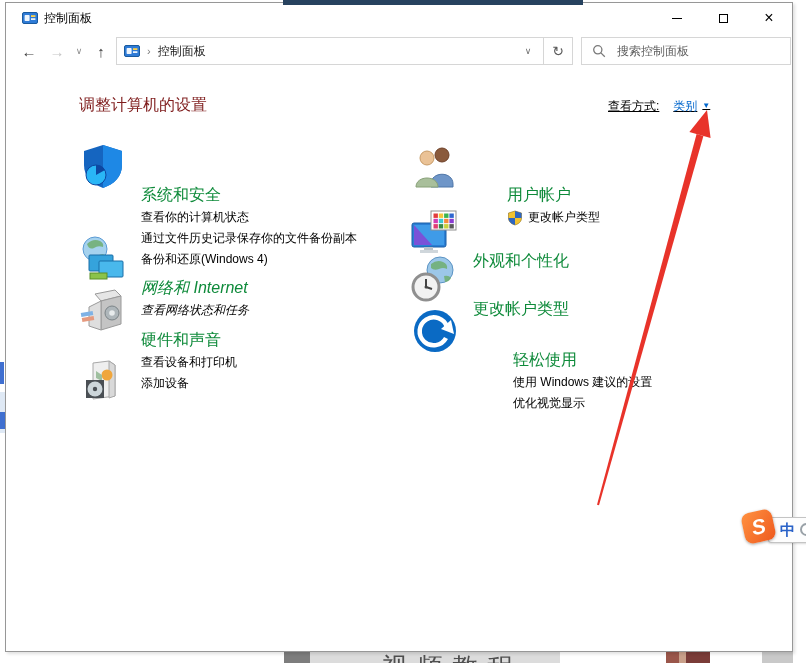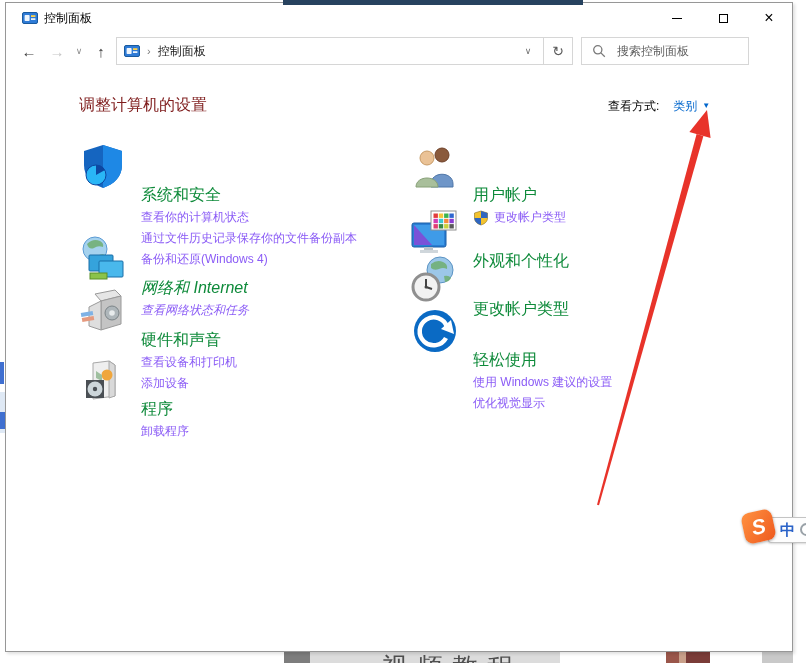--- a/index.html
+++ b/index.html
@@ -45,48 +45,48 @@
   #nav-up   { left:82px; width:26px; color:#3b3b3b; }
 
   #addressbar { position:absolute; left:110px; top:4px; width:457px; height:28px; border:1px solid #d6d6d6;
     display:flex; align-items:center; font-size:12px; color:#1a1a1a; background:#fff; }
   .addr-icon { margin-left:7px; display:flex; }
   .addr-chev { color:#7a7a7a; margin:0 7px; font-size:11px; }
   .addr-spacer { flex:1; }
   .addr-drop { width:30px; text-align:center; color:#6e6e6e; font-size:9px; }
   .addr-refresh { width:29px; height:100%; border-left:1px solid #d6d6d6; display:flex; align-items:center; justify-content:center; color:#5a5a5a; font-size:14px; }
 
-  #searchbox { position:absolute; left:575px; top:4px; width:168px; height:28px; border:1px solid #d6d6d6;
+  #searchbox { position:absolute; left:575px; top:4px; width:210px; height:28px; border:1px solid #d6d6d6;
     display:flex; align-items:center; background:#fff; }
   #searchbox svg { margin-left:10px; flex:none; }
   #search-input { border:0; outline:0; flex:1; min-width:0; font-size:12px; margin-left:9px; color:#333;
     font-family:inherit; background:transparent; }
   #search-input::placeholder { color:#5f5f5f; opacity:1; }
 
   
   #heading { position:absolute; left:73px; top:92px; font-size:16px; color:#7f1d1d; }
-  #viewby { position:absolute; left:602px; top:95px; font-size:12px; color:#000; display:flex; align-items:center; }
+  #viewby { position:absolute; left:602px; top:95px; font-size:12px; color:#000; display:flex; align-items:center;text-decoration:underline; }
   .viewby-link { color:#0066cc; margin-left:14px; cursor:pointer; }
   .viewby-caret { color:#0066cc; font-size:8px; margin-left:5px; position:relative; top:-1px; }
 
   .category { position:absolute; display:flex; }
   .cat-icon { width:48px; height:48px; flex:none; }
   .cat-body { margin-left:14px; }
   .cat-title { font-size:16px; line-height:24px; color:#0e8a3a; cursor:pointer; white-space:nowrap;margin-top:41px; }
-  .cat-link { font-size:12px; line-height:21px; color:#8b5cf6; display:flex; align-items:center; cursor:pointer; white-space:nowrap; }
+  .cat-link { font-size:12px; line-height:21px; color:#000000; display:flex; align-items:center; cursor:pointer; white-space:nowrap; }
   .link-icon { width:16px; height:16px; margin-right:5px; display:inline-flex; flex:none; }
 
   .cat-system-security           { left:73px;  top:139px; }
   .cat-network-internet          { left:73px;  top:232px;font-style:italic; }
   .cat-hardware-sound            { left:73px;  top:284px; }
   .cat-programs                  { left:73px;  top:353px; }
-  .cat-user-accounts             { left:405px; top:139px; }
+  .cat-user-accounts             { left:405px; top:139px;gap:34px; }
   .cat-appearance-personalization{ left:405px; top:205px; }
   .cat-clock-region              { left:405px; top:253px; }
-  .cat-ease-of-access            { left:405px; top:304px; }
+  .cat-ease-of-access            { left:405px; top:304px;gap:40px; }
 
   
   #arrow-svg { position:absolute; left:0; top:0; z-index:40; pointer-events:none; }
 
   
   #ime { position:absolute; left:0; top:0; z-index:70; }
   #ime-bar { position:absolute; left:768px; top:517px; width:45px; height:26px; background:#fdfdfd;
     border:1px solid #c4c4c4; border-radius:3px; display:flex; align-items:center; box-shadow:0 1px 2px rgba(0,0,0,.15); }
   #ime-mode { margin-left:11px; font-size:15px; font-weight:bold; color:#2a62c8; }
   #ime-extra { position:absolute; left:800px; top:523px; width:13px; height:13px; border:2px solid #9aa2a8; border-radius:50%; background:#fff; }
@@ -240,28 +240,20 @@
     <div class="category cat-programs">
       <div class="cat-icon"><svg width="48" height="48" viewBox="0 0 48 48">
           <path d="M14 7 L30 5 L36 9 L36 40 L14 43 Z" fill="#efefef" stroke="#a8a8a8"></path>
           <path d="M30 5 L36 9 L36 40 L30 42 Z" fill="#d9d9d9" stroke="#a8a8a8"></path>
           <circle cx="28" cy="19" r="5.5" fill="#f0a63c"></circle>
           <path d="M17 15 l6 4 v6 l-6 -3 z" fill="#9fbf9f"></path>
           <rect x="7" y="24" width="18" height="18" fill="#4a4f54"></rect>
           <circle cx="16" cy="33" r="7.5" fill="#cdd6da"></circle>
           <circle cx="16" cy="33" r="2.2" fill="#4a4f54"></circle>
         </svg></div>
-      <div class="cat-body">
-        <div class="cat-title">程序</div>
-        <div class="cat-links">
-          <div class="cat-link">
-            <span>卸载程序</span>
-          </div>
-        </div>
-      </div>
     </div>
     <div class="category cat-user-accounts">
       <div class="cat-icon"><svg width="48" height="48" viewBox="0 0 48 48">
           <circle cx="31" cy="13" r="7" fill="#8a5a3c" stroke="#6e4128"></circle>
           <path d="M20 42 C20 29 42 29 42 42 L42 45 L20 45 Z" fill="#6f96c8" stroke="#4f76a8"></path>
           <circle cx="16" cy="16" r="7" fill="#eac296" stroke="#c89b66"></circle>
           <path d="M5 45 C5 33 27 33 27 45 Z" fill="#a9bf9b" stroke="#87a077"></path>
         </svg></div>
       <div class="cat-body">
         <div class="cat-title">用户帐户</div>

